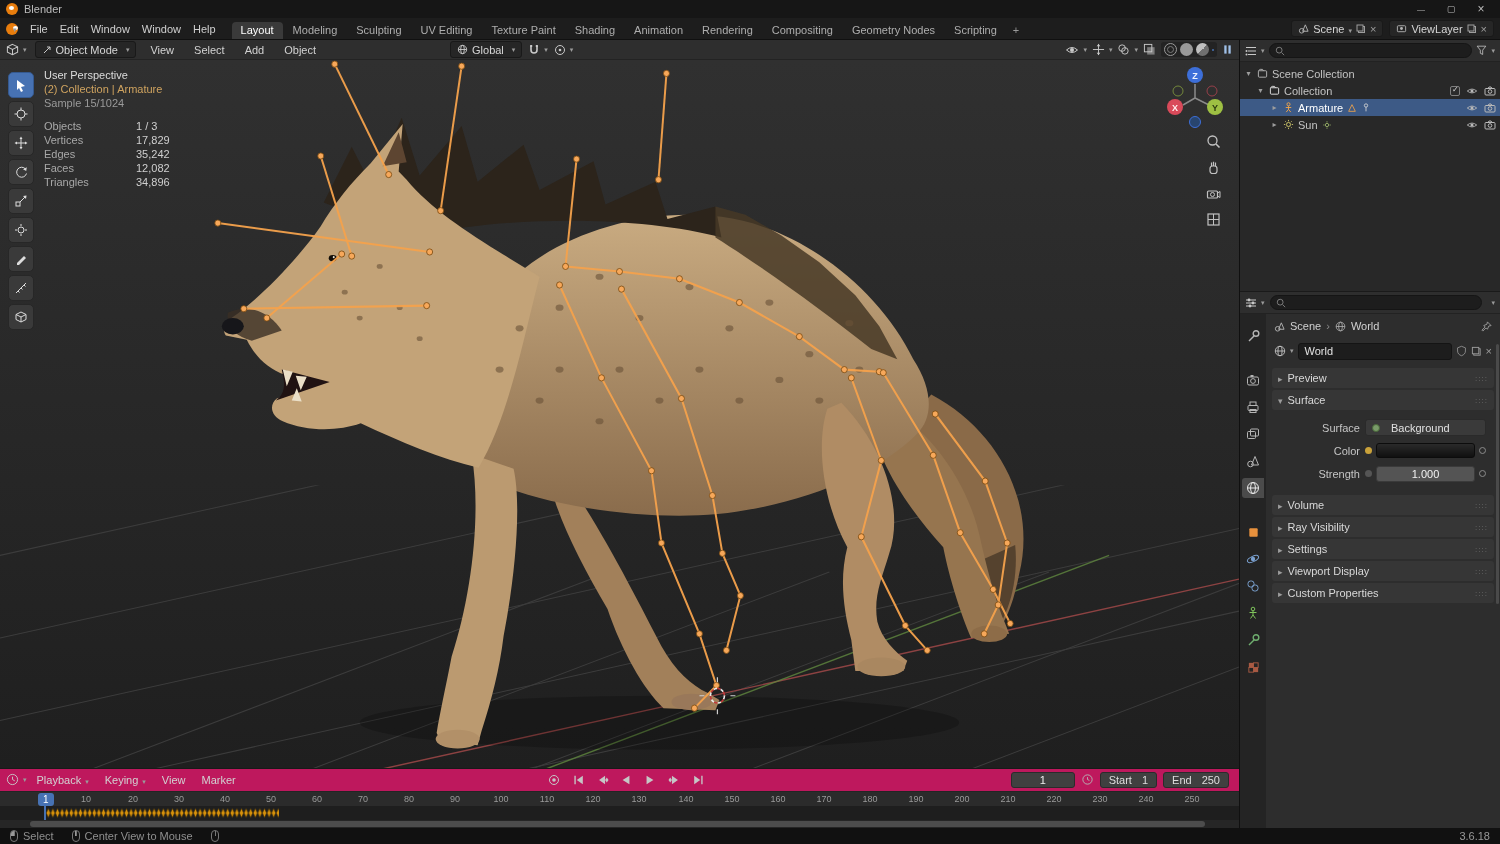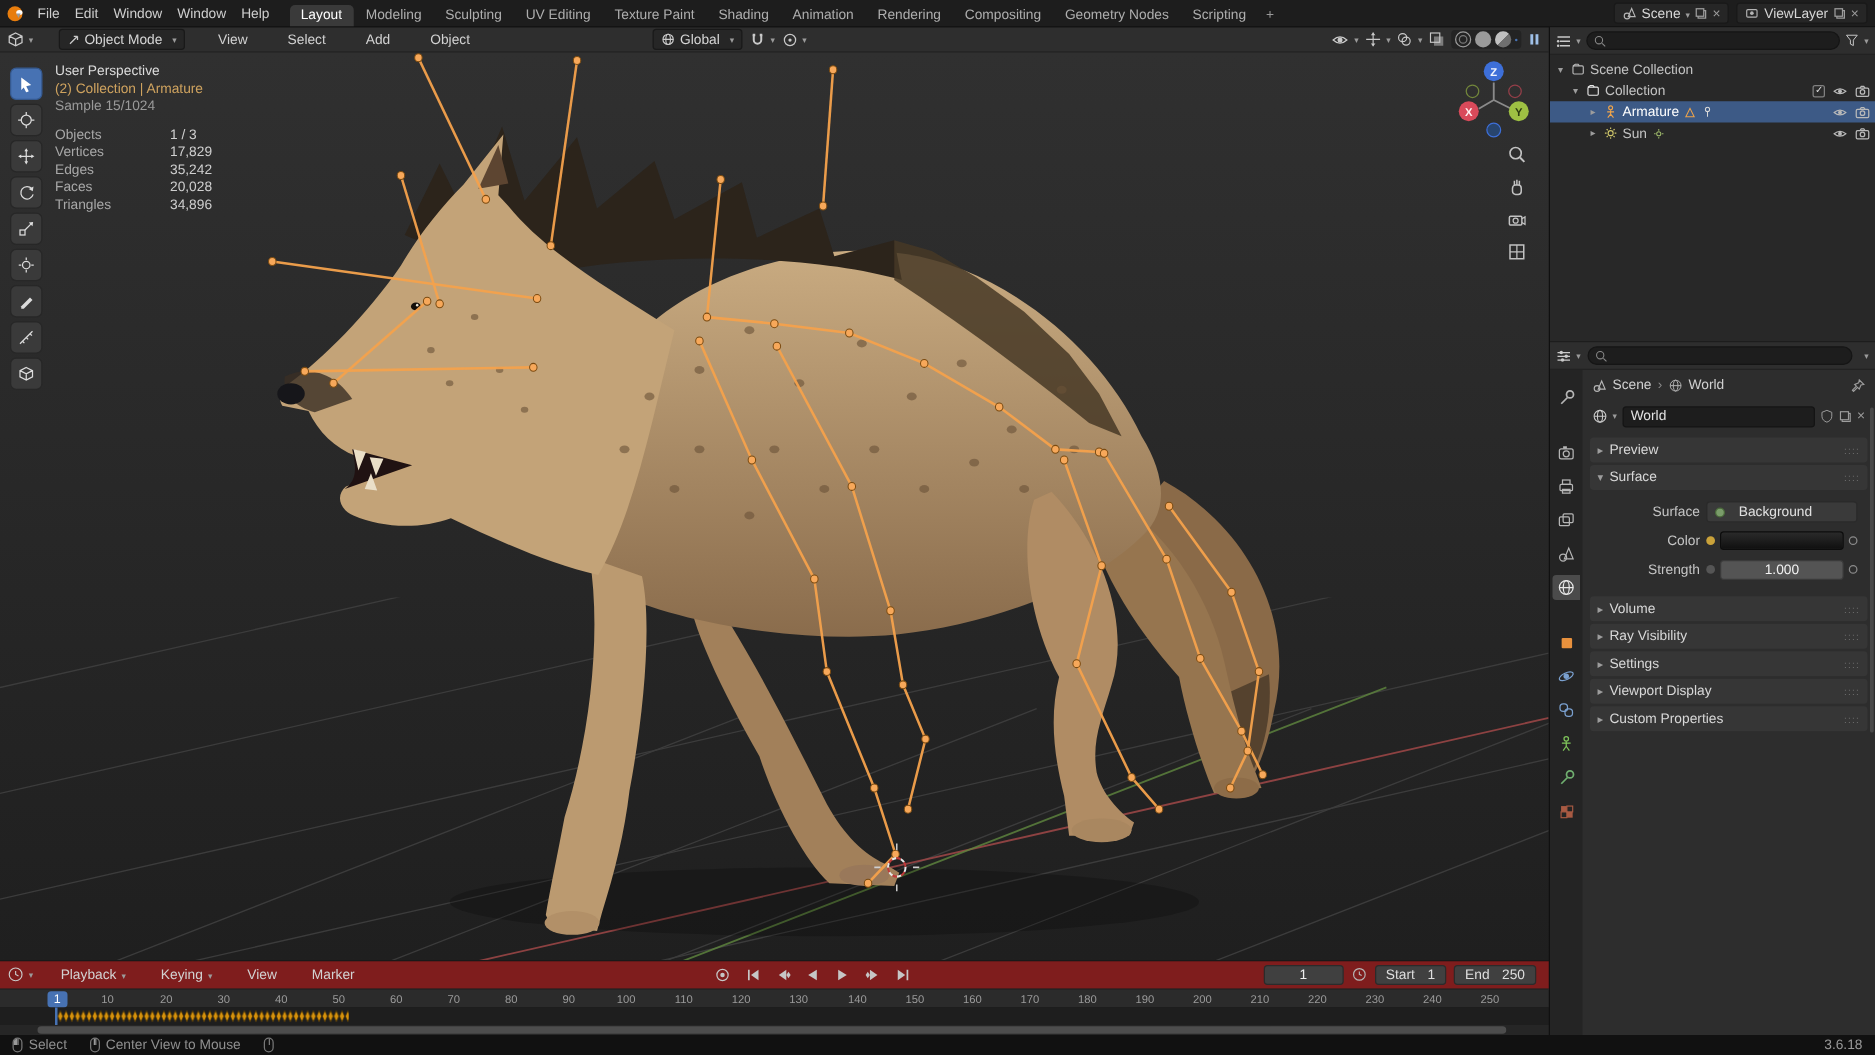--- a/index.html
+++ b/index.html
@@ -28,21 +28,21 @@
   .topright{margin-left:auto;display:flex;align-items:center;gap:6px;}
   .pill{background:#262626;border:1px solid #191919;border-radius:3px;height:17px;display:flex;align-items:center;padding:0 6px;gap:4px;color:#d6d6d6;}
   .ighost{color:#9d9d9d;display:flex;align-items:center;}
 
   
   .main{flex:1;display:flex;min-height:0;}
   .leftcol{width:1240px;display:flex;flex-direction:column;border-right:1px solid #101010;}
   .rightcol{width:260px;display:flex;flex-direction:column;background:#282828;}
 
   
-  .vph{height:20px;background:#2e2e2e;display:flex;align-items:center;padding:0 6px;gap:20px;border-bottom:1px solid #232323;}
+  .vph{height:20px;background:#2e2e2e;display:flex;align-items:center;padding:0 6px;gap:8px;border-bottom:1px solid #232323;}
   .vpt{height:22px;background:#2b2b2b;display:flex;align-items:center;padding:0 8px;gap:4px;border-bottom:1px solid #1f1f1f;}
   .hmenu{padding:0 6px;color:#d2d2d2;}
   .center-cluster{margin-left:120px;display:flex;align-items:center;gap:6px;}
   .right-cluster{margin-left:auto;display:flex;align-items:center;gap:5px;}
   .shadepill{display:flex;align-items:center;gap:3px;background:#232323;border-radius:3px;padding:1px 3px;}
   .shadeball{width:13px;height:13px;border-radius:50%;background:#9a9a9a;position:relative;}
   .shadeball.wire{background:transparent;border:1px solid #9a9a9a;}
   .shadeball.wire::after{content:"";position:absolute;inset:2px;border-radius:50%;border:1px solid #7a7a7a;}
   .shadeball.mat{background:linear-gradient(135deg,#c0c0c0 50%,#6f6f6f 50%);}
   .shadeball.rend{background:radial-gradient(circle at 35% 30%,#efe6c8,#b98c4a 70%);}
@@ -117,21 +117,21 @@
   .deco{width:7px;height:7px;border-radius:50%;display:block;flex:none;}
   .deco.fill{background:#caa23a;}
   .deco.dark{background:#555;}
   .deco.ring{border:1px solid #8a8a8a;background:transparent;}
   .swatch{flex:1;height:15px;border-radius:3px;background:linear-gradient(#2a2a2a,#101010);border:1px solid #0c0c0c;}
   .slider{flex:1;height:16px;border-radius:3px;background:#545454;border:1px solid #3a3a3a;display:flex;align-items:center;justify-content:center;color:#f2f2f2;}
   .vscroll{position:absolute;right:1px;top:30px;width:3px;height:260px;background:#4a4a4a;border-radius:2px;}
 
   
   .timeline{height:60px;display:flex;flex-direction:column;border-top:1px solid #191919;}
-  .tlh{height:22px;background:#7f1d1d;display:flex;align-items:center;padding:0 6px;gap:16px;}
+  .tlh{height:22px;background:#be185d;display:flex;align-items:center;padding:0 6px;gap:4px;}
   .transport{display:flex;align-items:center;gap:6px;margin-left:auto;margin-right:auto;color:#c6c6c6;}
   .tbtn{display:flex;align-items:center;justify-content:center;width:18px;height:16px;}
   .tlfields{display:flex;align-items:center;gap:6px;margin-right:4px;}
   .framefield{width:64px;height:16px;background:#404040;border:1px solid #2b2b2b;border-radius:3px;display:flex;align-items:center;justify-content:center;color:#eee;}
   .rangepill{height:16px;background:#404040;border:1px solid #2b2b2b;border-radius:3px;display:flex;align-items:center;gap:10px;padding:0 8px;color:#dedede;}
   .tlruler{height:16px;background:#2b2b2b;position:relative;border-top:1px solid #242424;}
   .tick{position:absolute;top:2px;transform:translateX(-50%);color:#9a9a9a;font-size:9px;}
   .cfbadge{position:absolute;left:38px;top:1px;background:#4772b3;color:#fff;border-radius:3px;padding:1px 5px;font-size:10px;}
   .tlkeys{height:14px;background:#1e1e1e;position:relative;}
   .playhead{position:absolute;left:44px;top:0;bottom:0;width:2px;background:#4772b3;}
@@ -146,20 +146,29 @@
   .mouse.lmb::before{content:"";position:absolute;left:0;top:0;width:3px;height:5px;background:#999;border-radius:3px 0 0 0;}
   .mouse.mmb::before{content:"";position:absolute;left:2.5px;top:0;width:2px;height:5px;background:#999;}
   .version{margin-left:auto;color:#9a9a9a;}
   .ic{display:block;}
 </style>
 </head>
 <body>
 
 <div class="app">
 
+  <div class="titlebar">
+    <span class="blogo"></span>
+    <span>Blender</span>
+    <div class="winbtns">
+      <span class="wbtn wmin"></span>
+      <span class="wbtn wmax"></span>
+      <span class="wbtn wclose"></span>
+    </div>
+  </div>
 
   <div class="menubar">
     <span class="blogo dd"></span>
     <span class="menu-item">File</span>
     <span class="menu-item">Edit</span>
     <span class="menu-item">Window</span>
     <span class="menu-item">Window</span>
     <span class="menu-item">Help</span>
     <div class="tabs">
       <span class="tab active">Layout</span>
@@ -461,21 +470,21 @@
             <div class="srow">
                 <span class="sl">Vertices</span>
                 <span class="sv">17,829</span>
               </div>
             <div class="srow">
                 <span class="sl">Edges</span>
                 <span class="sv">35,242</span>
               </div>
             <div class="srow">
                 <span class="sl">Faces</span>
-                <span class="sv">20,028</span>
+                <span class="sv">12,082</span>
               </div>
             <div class="srow">
                 <span class="sl">Triangles</span>
                 <span class="sv">34,896</span>
               </div>
           </div>
         </div>
 
         <div class="toolbar">
           <span class="tool active">

